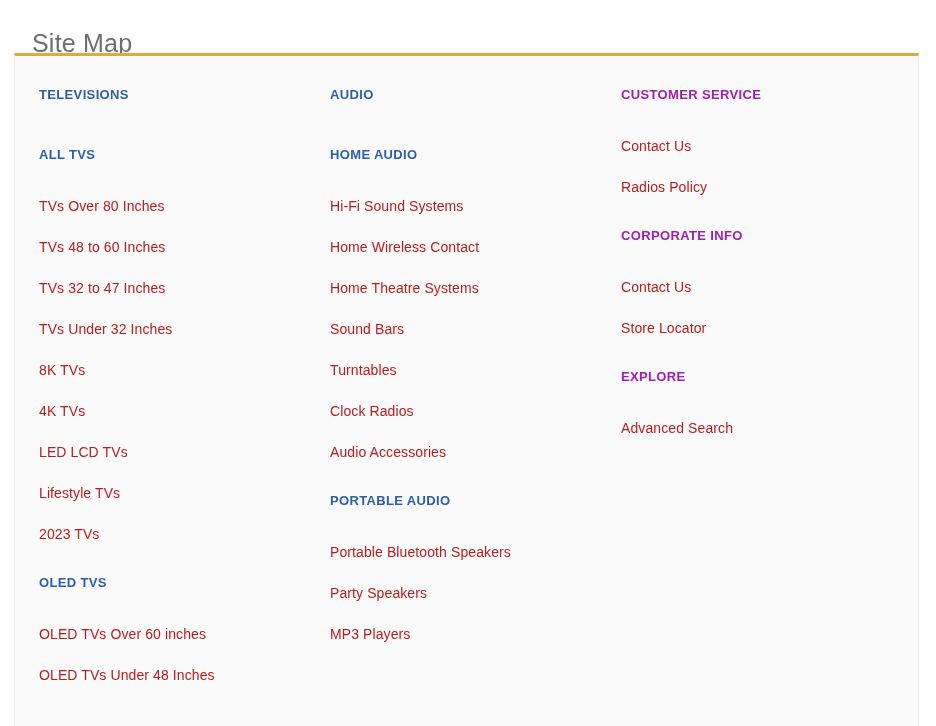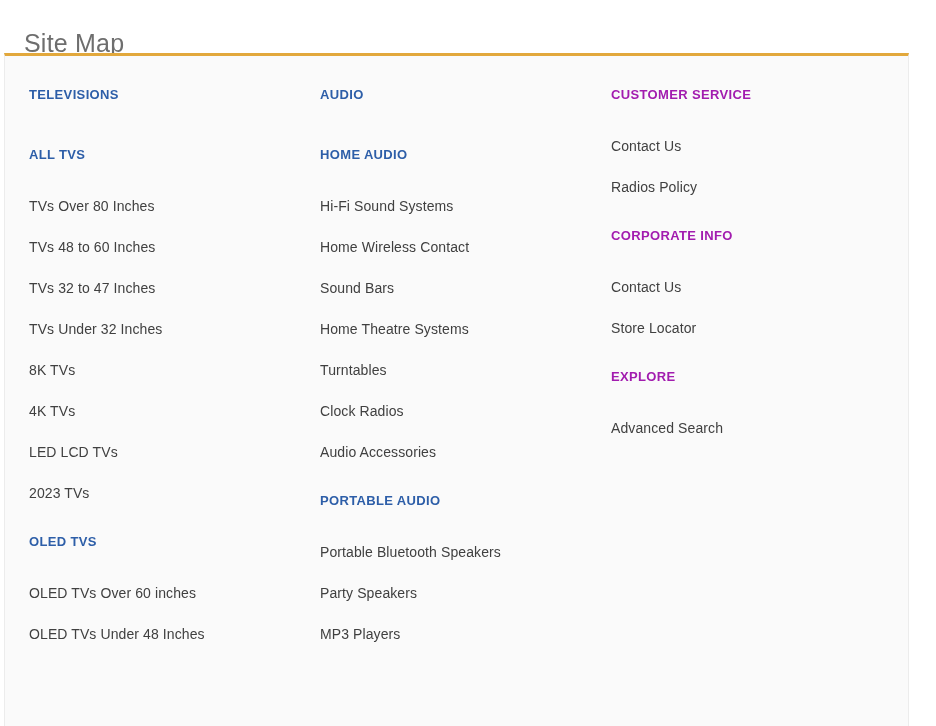--- a/index.html
+++ b/index.html
@@ -18,34 +18,34 @@
   .page {
     position: relative;
     width: 936px;
     height: 726px;
     background: #ffffff;
   }
 
   
   .page-title {
     position: absolute;
-    left: 24px;
+    left: 32px;
     top: 9px;
     font-size: 25px;
     font-weight: 300;
     letter-spacing: 0.2px;
     color: #6e6e6e;
     line-height: 34px;
     white-space: nowrap;
   }
 
   
   .sitemap-panel {
     position: absolute;
-    left: 4px;
+    left: 14px;
     top: 53px;
     width: 905px;
     height: 673px;
     background: #fafafa;
     border-top: 3px solid #e2a83c;
     border-left: 1px solid #ececec;
     border-right: 1px solid #ececec;
     overflow: hidden;
   }
 
@@ -91,21 +91,21 @@
     padding: 0;
   }
   .link-list li { margin: 0; padding: 0; }
 
   .nav-link {
     display: block;
     font-size: 14px;
     font-weight: 400;
     line-height: 41px;
     height: 41px;
-    color: #404040;
+    color: #b91c1c;
     text-decoration: none;
     white-space: nowrap;
     letter-spacing: 0.1px;
     cursor: pointer;
   }
 </style>
 </head>
 <body>
 
 <div class="page">
@@ -137,20 +137,23 @@
               <li>
                 <a class="nav-link" href="#">8K TVs</a>
               </li>
               <li>
                 <a class="nav-link" href="#">4K TVs</a>
               </li>
               <li>
                 <a class="nav-link" href="#">LED LCD TVs</a>
               </li>
               <li>
+                <a class="nav-link" href="#">Lifestyle TVs</a>
+              </li>
+              <li>
                 <a class="nav-link" href="#">2023 TVs</a>
               </li>
             </ul>
           </div>
           <div class="group">
             <div class="group-title accent-blue">OLED TVS</div>
             <ul class="link-list">
               <li>
                 <a class="nav-link" href="#">OLED TVs Over 60 inches</a>
               </li>
@@ -167,24 +170,24 @@
           <div class="group">
             <div class="group-title accent-blue">HOME AUDIO</div>
             <ul class="link-list">
               <li>
                 <a class="nav-link" href="#">Hi-Fi Sound Systems</a>
               </li>
               <li>
                 <a class="nav-link" href="#">Home Wireless Contact</a>
               </li>
               <li>
+                <a class="nav-link" href="#">Home Theatre Systems</a>
+              </li>
+              <li>
                 <a class="nav-link" href="#">Sound Bars</a>
-              </li>
-              <li>
-                <a class="nav-link" href="#">Home Theatre Systems</a>
               </li>
               <li>
                 <a class="nav-link" href="#">Turntables</a>
               </li>
               <li>
                 <a class="nav-link" href="#">Clock Radios</a>
               </li>
               <li>
                 <a class="nav-link" href="#">Audio Accessories</a>
               </li>

